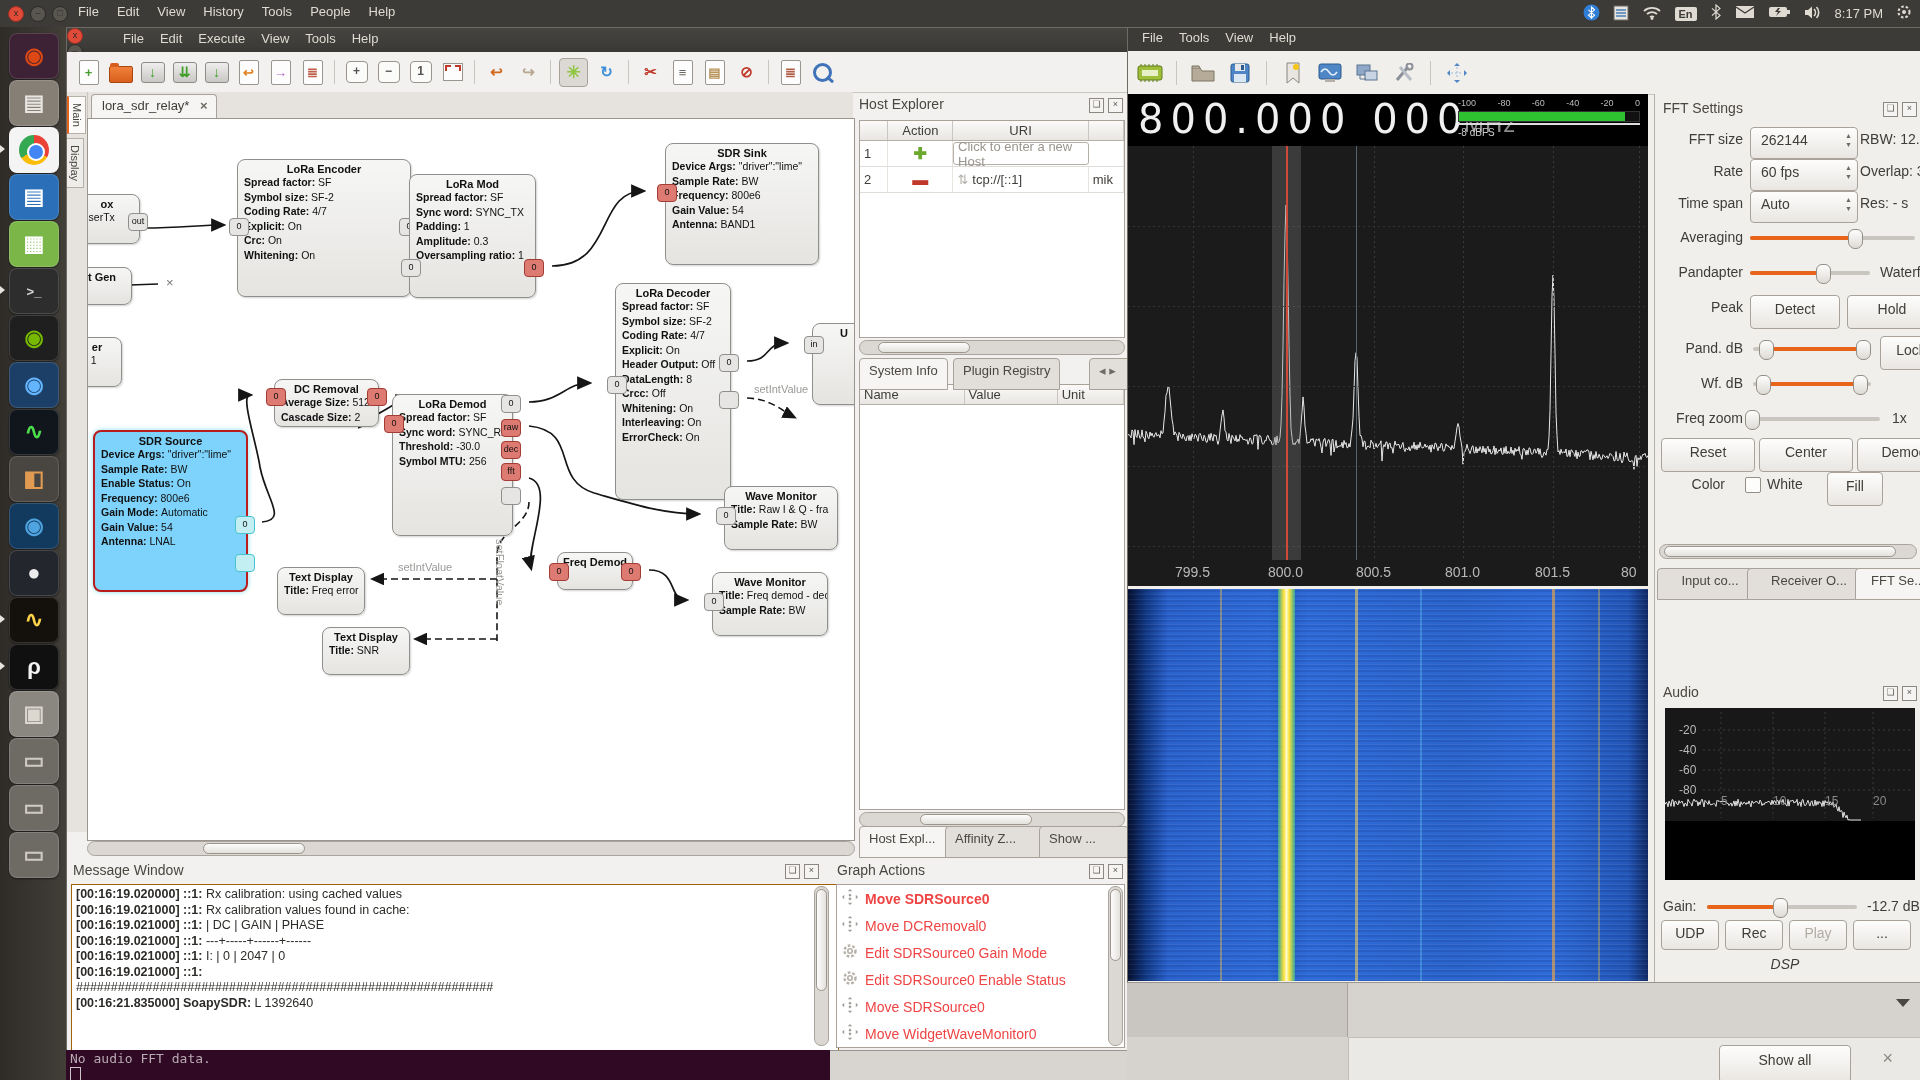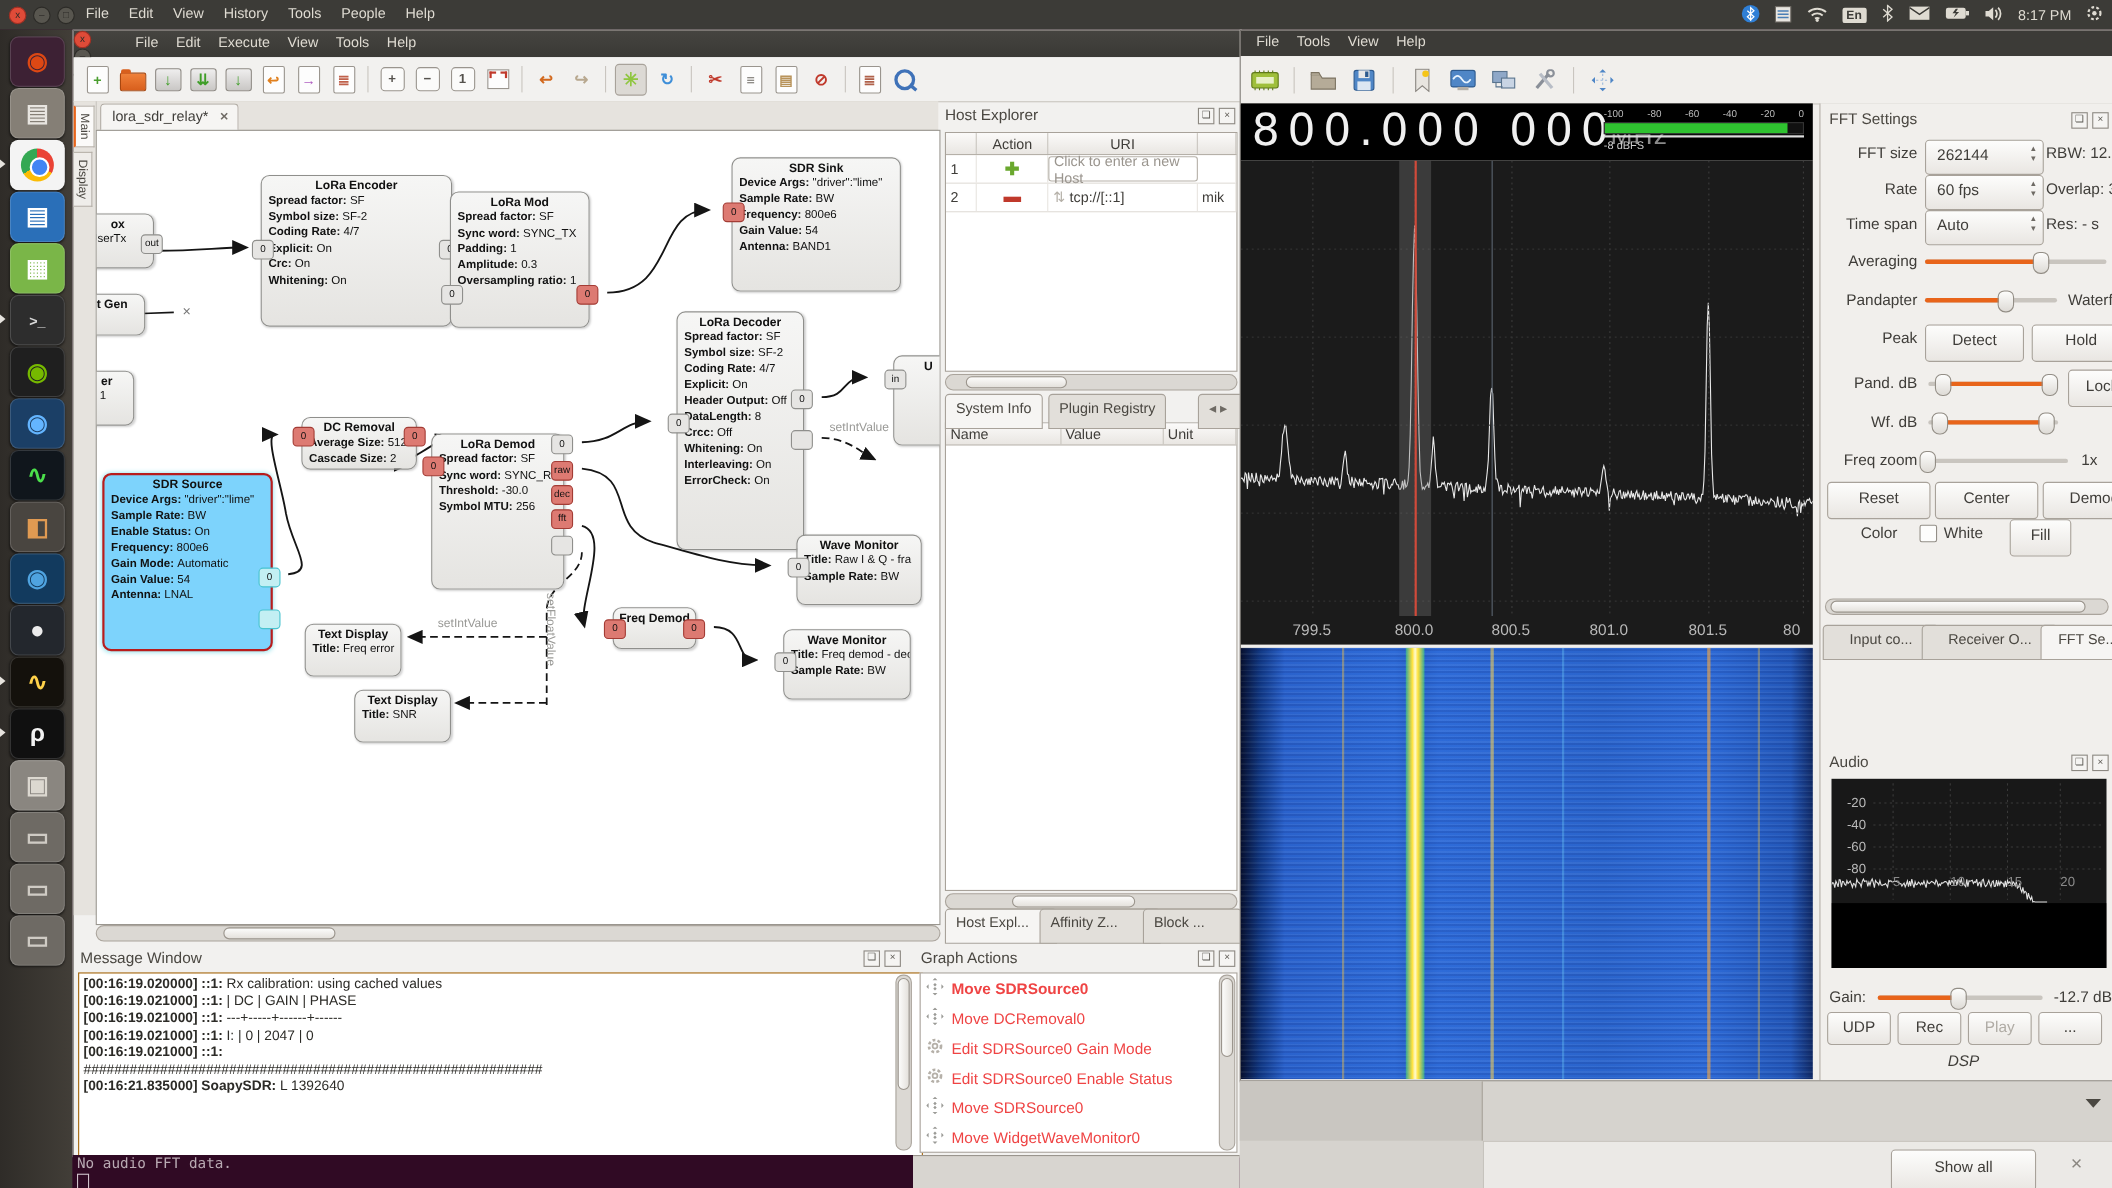--- a/index.html
+++ b/index.html
@@ -557,20 +557,21 @@
 
     <div class="paneltitle" style="left:6px;top:834px;">
       <span>Message Window</span>
     </div>
     <div class="dockbtns" style="position:absolute;left:718px;top:836px;">
       <div class="mini">❏</div>
         <div class="mini">×</div>
     </div>
     <div class="logbox" style="left:4px;top:856px;width:758px;height:162px;" id="msglog">
         <div class="logline"><b>[00:16:19.020000] ::1:</b> Rx calibration: using cached values</div>
+        <div class="logline"><b>[00:16:19.021000] ::1:</b> Rx calibration values found in cache:</div>
         <div class="logline"><b>[00:16:19.021000] ::1:</b> | DC | GAIN | PHASE</div>
         <div class="logline"><b>[00:16:19.021000] ::1:</b> ---+-----+------+------</div>
         <div class="logline"><b>[00:16:19.021000] ::1:</b> I: | 0 | 2047 | 0</div>
         <div class="logline"><b>[00:16:19.021000] ::1:</b></div>
         <div class="logline">############################################################</div>
         <div class="logline"><b>[00:16:21.835000] SoapySDR:</b> L 1392640</div>
       </div>
     <div class="vscroll" style="left:747px;top:858px;height:158px;">
       <div class="vthumb" style="top:2px;height:100px;"></div>
     </div>
@@ -624,21 +625,21 @@
         <div class="garow"></div>
       </div>
     <div class="vscroll" style="left:1041px;top:858px;height:158px;">
       <div class="vthumb" style="top:2px;height:70px;"></div>
     </div>
   <div class="ptab sel" style="left: 792px; top: 330px;">System Info</div>
       <div class="ptab" style="left: 886px; top: 330px;">Plugin Registry</div>
       <div class="ptab" style="left: 1022px; top: 330px; width: 30px; color: rgb(110, 106, 100);">◂ ▸</div>
       <div class="ptab sel" style="left: 792px; top: 798px; width: 82px;">Host Expl...</div>
       <div class="ptab" style="left: 878px; top: 798px; width: 90px;">Affinity Z...</div>
-      <div class="ptab" style="left: 972px; top: 798px; width: 70px;">Block ...</div>
+      <div class="ptab" style="left: 972px; top: 798px; width: 70px;">Show ...</div>
     </div>
 
   <div id="term" class="abs">
     <div style="padding:1px 4px;"><span>No audio FFT data.</span></div>
     <div style="padding:0 4px;"><span class="cursor"></span></div>
   </div>
   <div class="abs" style="left:830px;top:1050px;width:297px;height:30px;background:#d8d5d0;border-top:1px solid #9a958e;"></div>
 
   <div id="gqrx" class="abs win">
     <div class="tbar">

